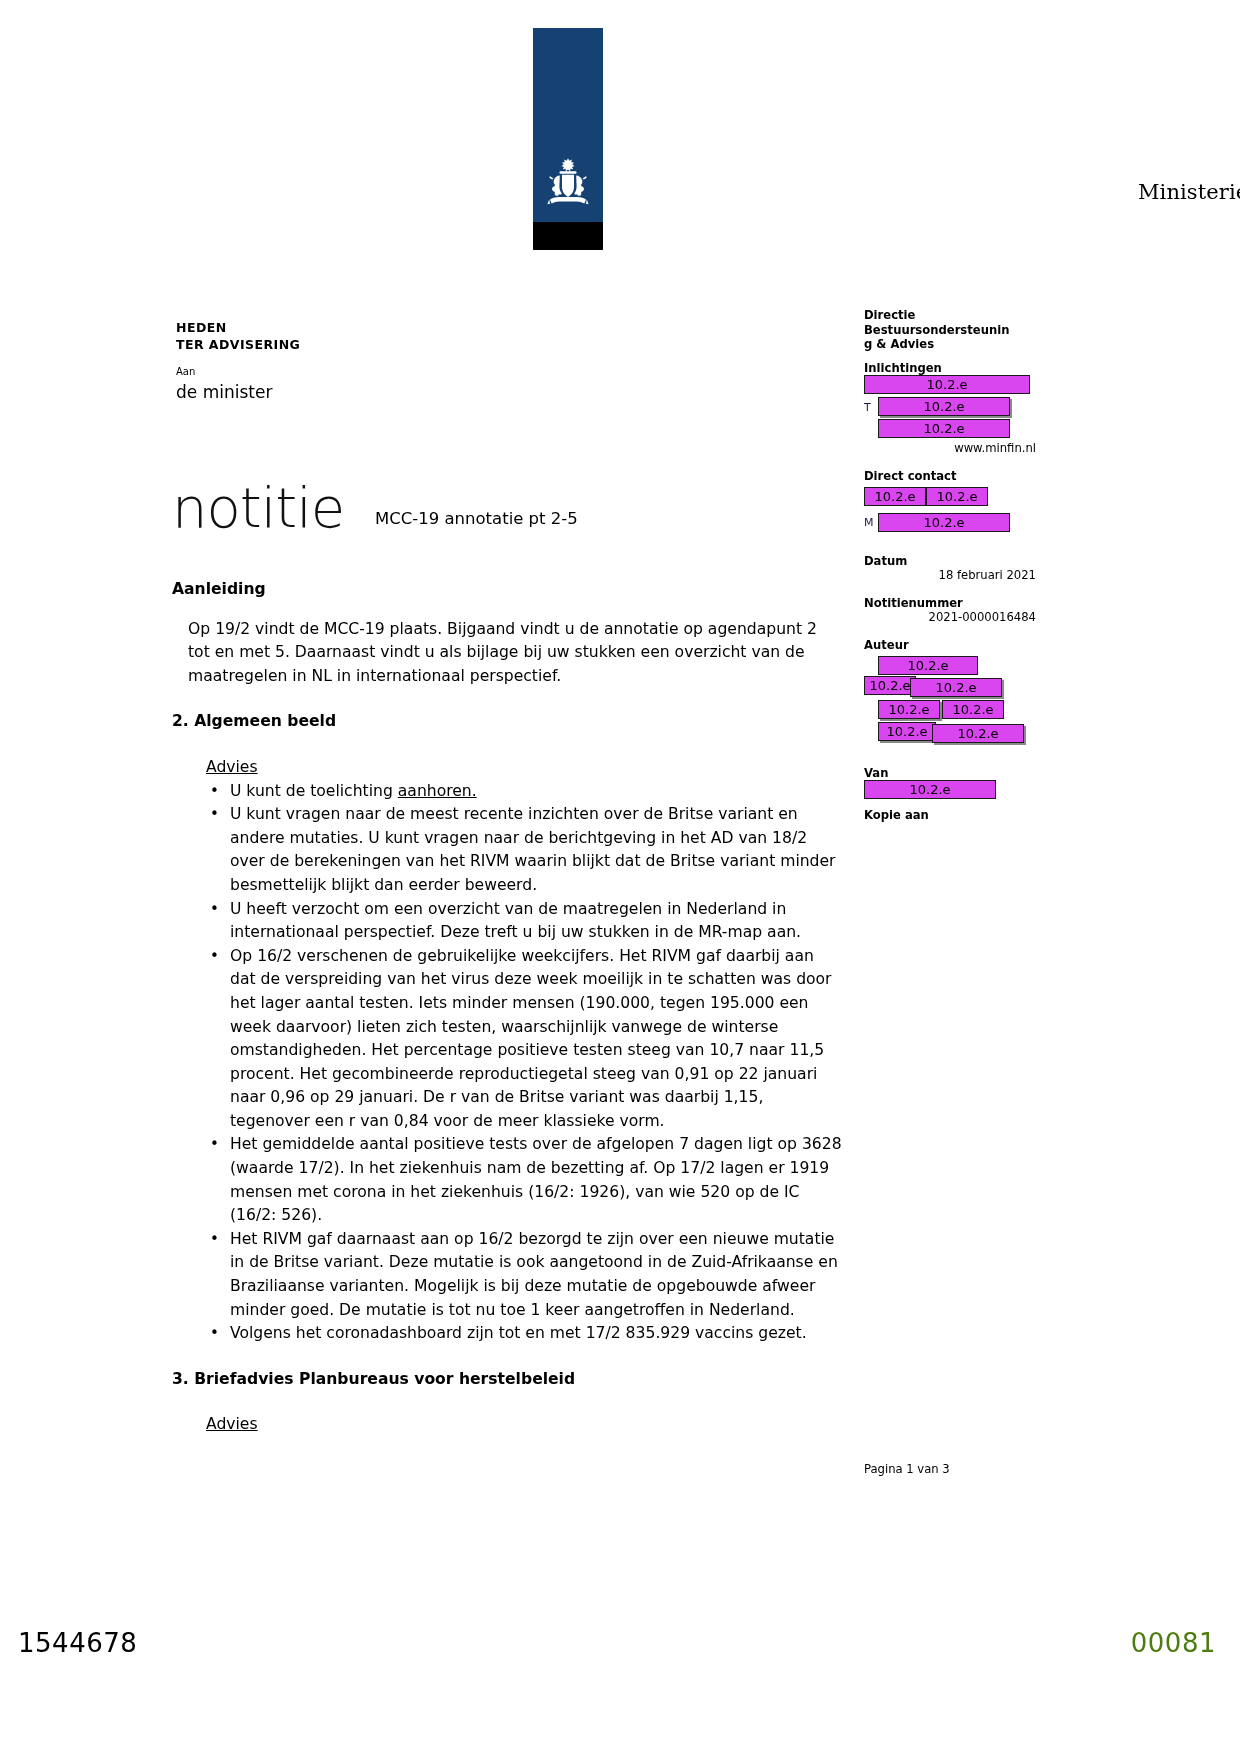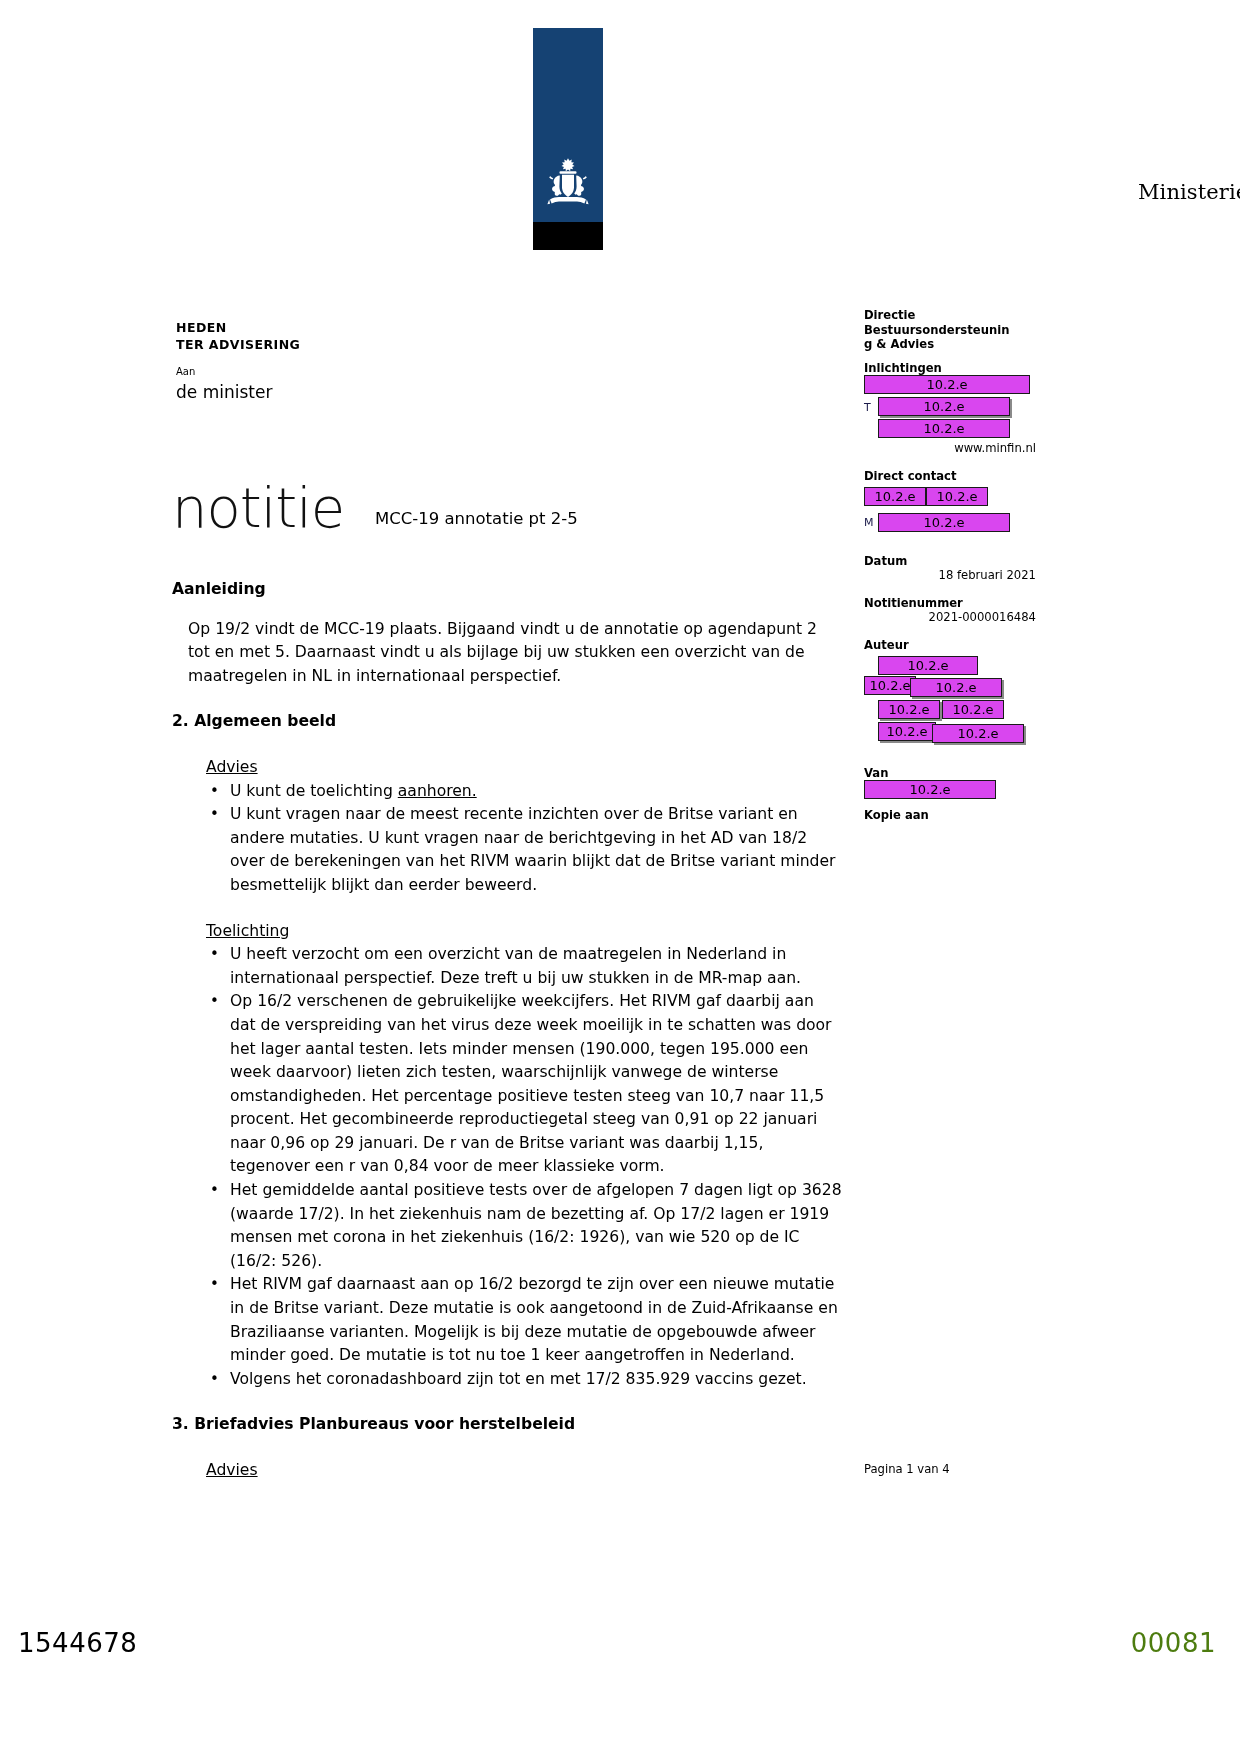--- a/index.html
+++ b/index.html
@@ -318,21 +318,20 @@
 
     <div class="section-head">2. Algemeen beeld</div>
 
     <div class="sub-block">
       <div class="sub-head">Advies</div>
       <ul class="bullets">
         <li><span>U kunt de toelichting </span><span class="u">aanhoren.</span></li>
         <li>U kunt vragen naar de meest recente inzichten over de Britse variant en andere mutaties. U kunt vragen naar de berichtgeving in het AD van 18/2 over de berekeningen van het RIVM waarin blijkt dat de Britse variant minder besmettelijk blijkt dan eerder beweerd.</li>
       </ul>
 
-      <div class="sub-head">Toelichting</div>
       <ul class="bullets">
         <li>U heeft verzocht om een overzicht van de maatregelen in Nederland in internationaal perspectief. Deze treft u bij uw stukken in de MR-map aan.</li>
         <li>Op 16/2 verschenen de gebruikelijke weekcijfers. Het RIVM gaf daarbij aan dat de verspreiding van het virus deze week moeilijk in te schatten was door het lager aantal testen. Iets minder mensen (190.000, tegen 195.000 een week daarvoor) lieten zich testen, waarschijnlijk vanwege de winterse omstandigheden. Het percentage positieve testen steeg van 10,7 naar 11,5 procent. Het gecombineerde reproductiegetal steeg van 0,91 op 22 januari naar 0,96 op 29 januari. De r van de Britse variant was daarbij 1,15, tegenover een r van 0,84 voor de meer klassieke vorm.</li>
         <li>Het gemiddelde aantal positieve tests over de afgelopen 7 dagen ligt op 3628 (waarde 17/2). In het ziekenhuis nam de bezetting af. Op 17/2 lagen er 1919 mensen met corona in het ziekenhuis (16/2: 1926), van wie 520 op de IC (16/2: 526).</li>
         <li>Het RIVM gaf daarnaast aan op 16/2 bezorgd te zijn over een nieuwe mutatie in de Britse variant. Deze mutatie is ook aangetoond in de Zuid-Afrikaanse en Braziliaanse varianten. Mogelijk is bij deze mutatie de opgebouwde afweer minder goed. De mutatie is tot nu toe 1 keer aangetroffen in Nederland.</li>
         <li>Volgens het coronadashboard zijn tot en met 17/2 835.929 vaccins gezet.</li>
       </ul>
     </div>
 
     <div class="section-head">3. Briefadvies Planbureaus voor herstelbeleid</div>
@@ -395,17 +394,17 @@
     <div class="m-group" style="margin-top:18px;">
       <div class="m-head">Van</div>
       <div class="redact rbox-med">10.2.e</div>
     </div>
 
     <div class="m-group tight">
       <div class="m-head">Kopie aan</div>
     </div>
   </div>
 
-  <div class="page-footer">Pagina 1 van 4</div>
+  <div class="page-footer">Pagina 1 van 3</div>
   <div class="bates-left">1544678</div>
   <div class="bates-right">00081</div>
 
 </div>
 
 </body></html>

